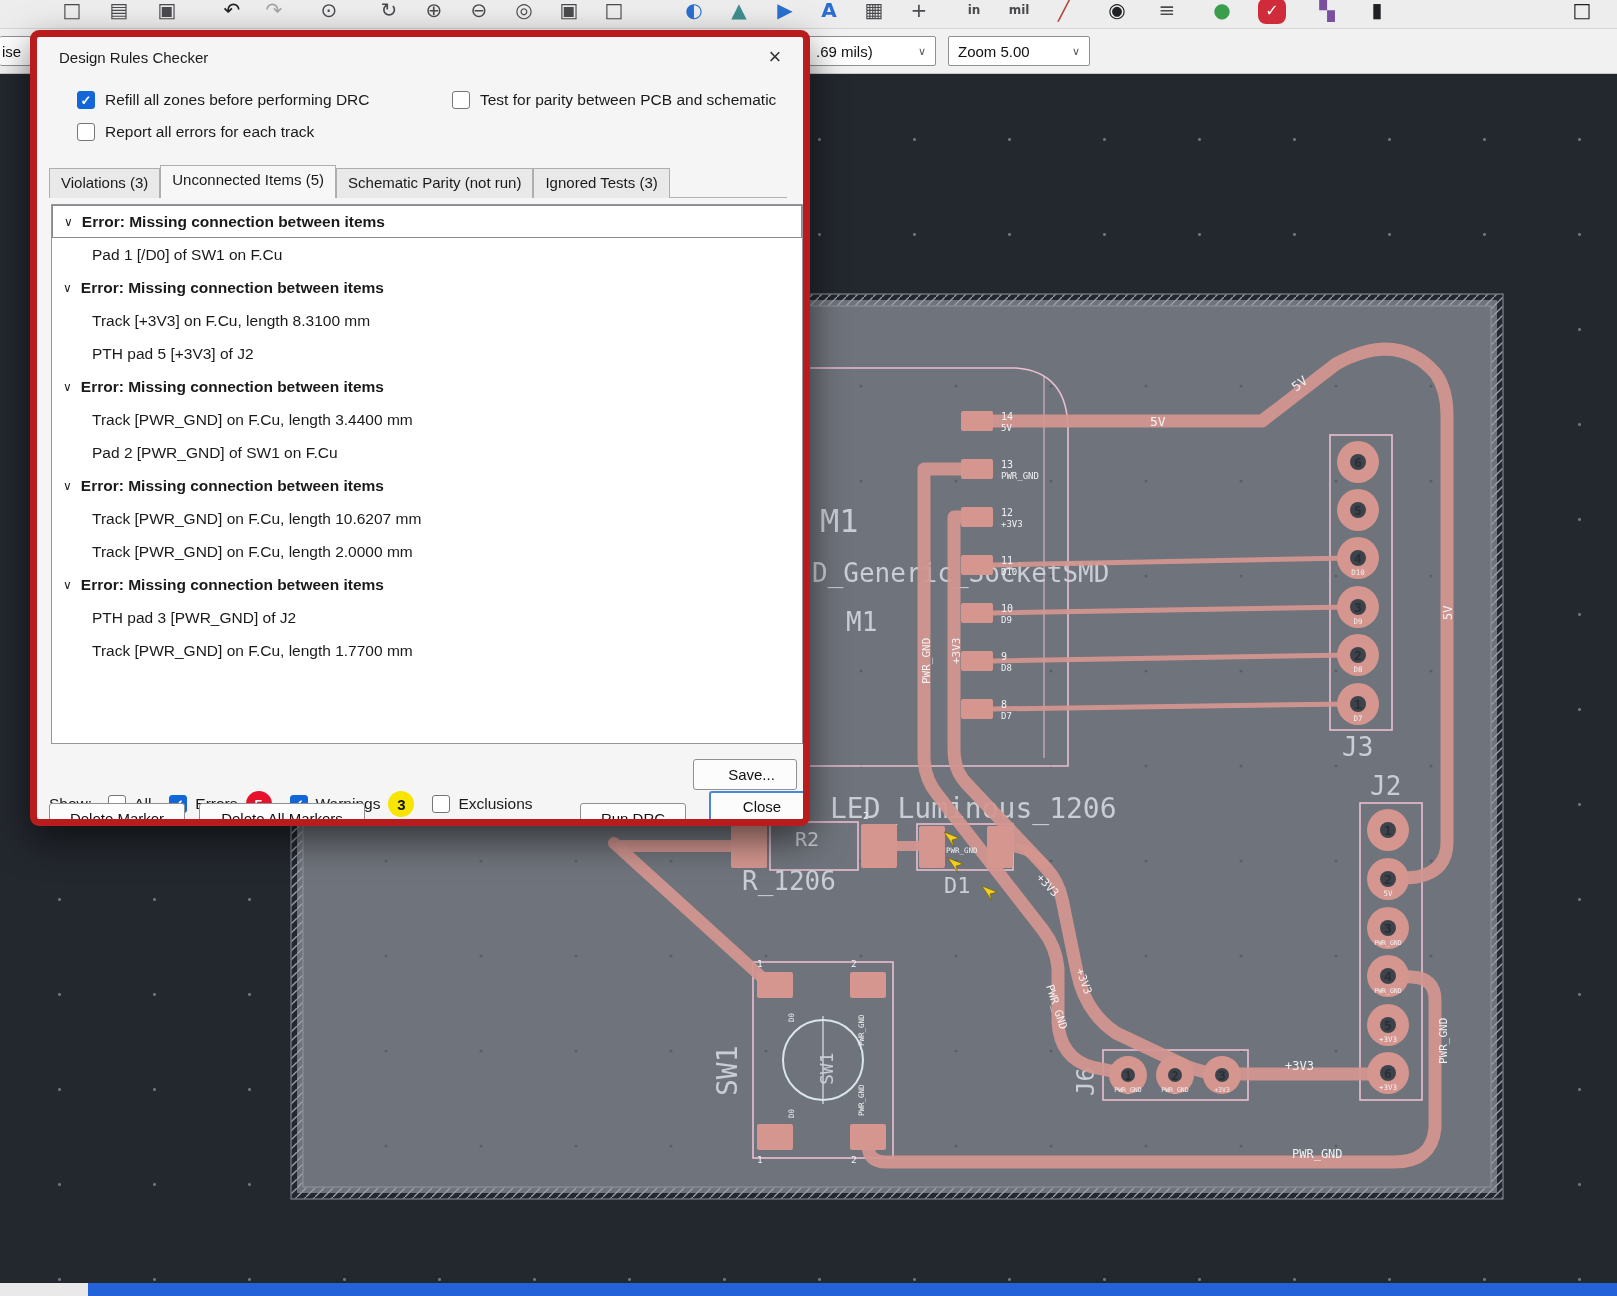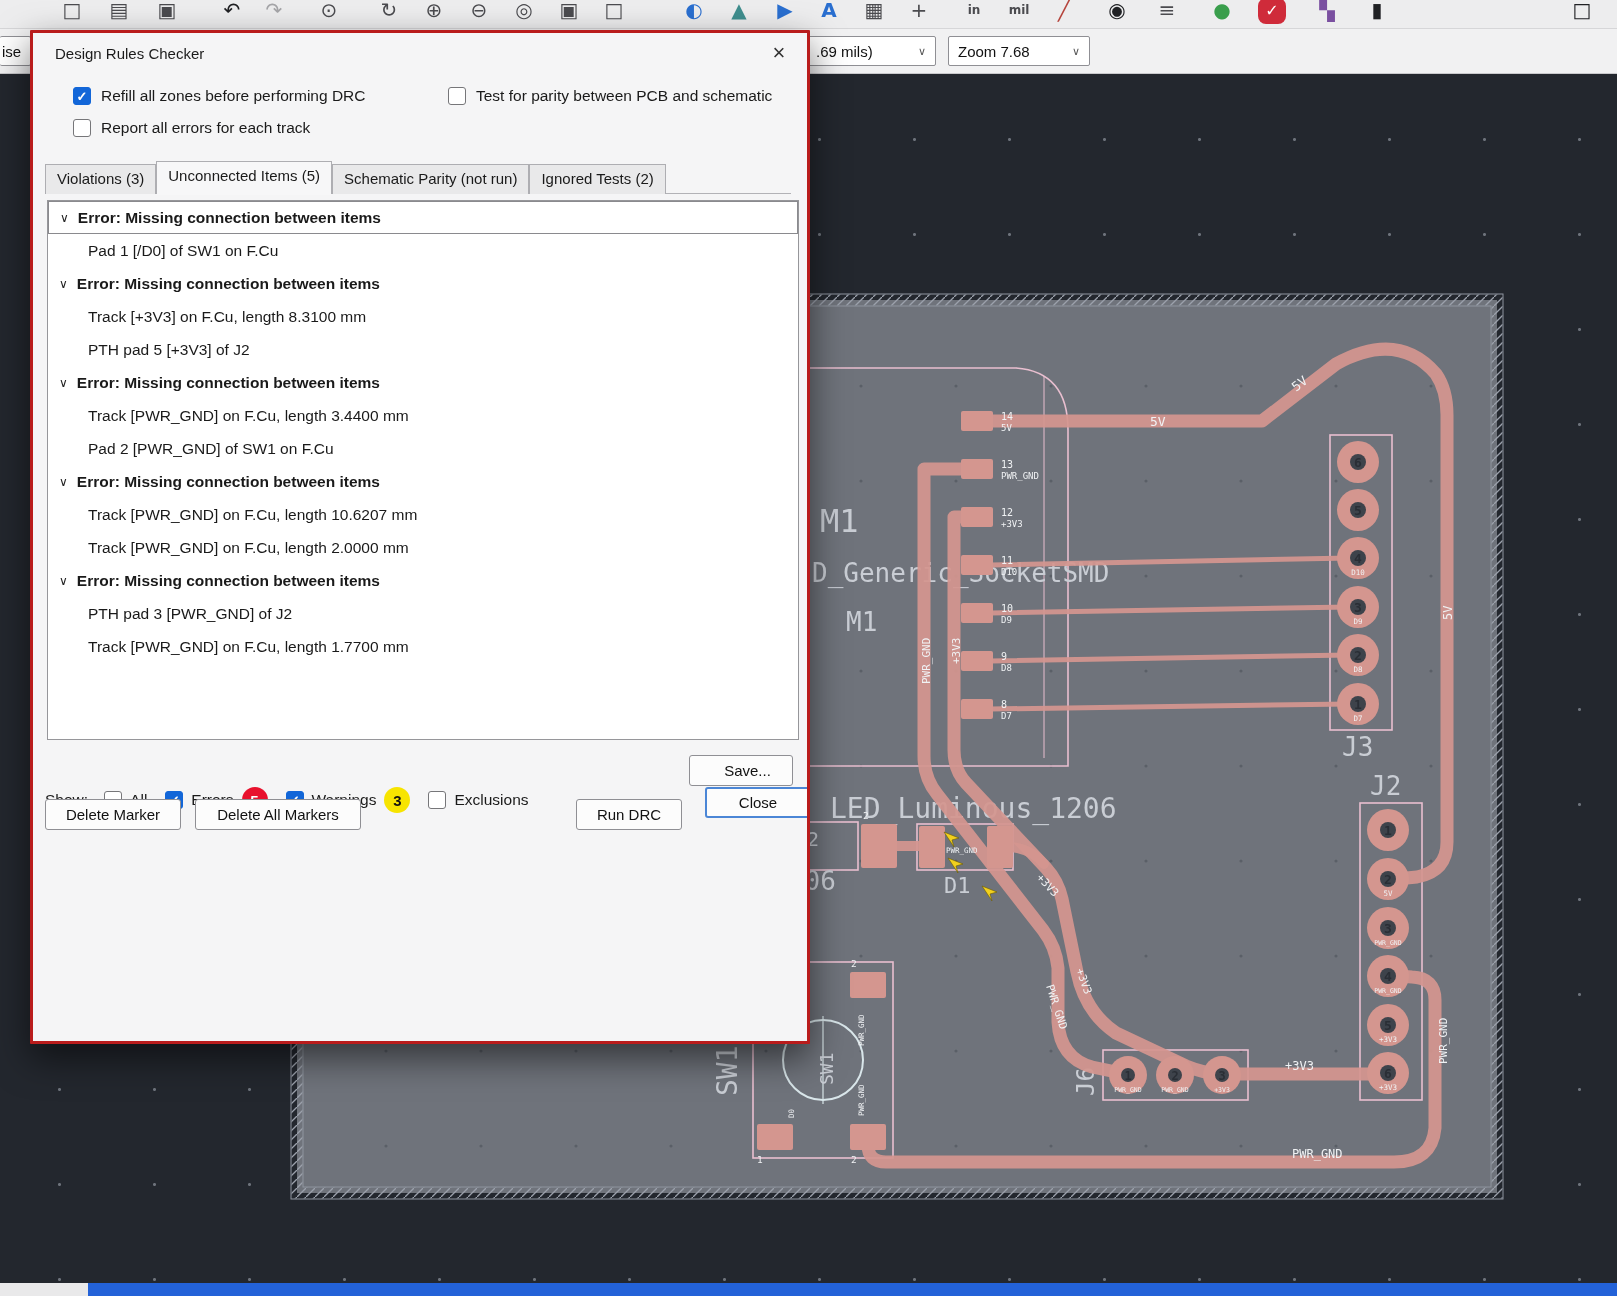--- a/index.html
+++ b/index.html
@@ -44,22 +44,22 @@
   .mnum{font-size:10px;fill:#f0f2f4;font-family:"DejaVu Sans Mono",monospace;}
   .mnet{font-size:9px;fill:#f0f2f4;font-family:"DejaVu Sans Mono",monospace;}
   .tnum{font-size:9.5px;fill:#f0f2f4;font-family:"DejaVu Sans Mono",monospace;}
   .tnet{font-size:7.5px;fill:#f0f2f4;font-family:"DejaVu Sans Mono",monospace;}
 
   
   .taskbar{position:absolute;left:0;bottom:0;width:100%;height:13px;background:#2362d8;z-index:8;}
   .taskbar-notch{position:absolute;left:0;top:0;width:88px;height:13px;background:#e9e9ea;}
 
   
-  .dlg{position:absolute;left:30px;top:30px;width:780px;height:1014px;background:#f5f5f6;
-       border:3px solid #b91c1c;border-radius:1px;box-shadow:0 14px 36px rgba(0,0,0,.55);
+  .dlg{position:absolute;left:30px;top:30px;width:780px;height:796px;background:#f5f5f6;
+       border:7px solid #b91c1c;border-radius:9px;box-shadow:0 14px 36px rgba(0,0,0,.55);
        z-index:10;box-sizing:border-box;overflow:hidden;font-size:15.5px;color:#1a1a1a;}
   .dlg-title{position:absolute;left:22px;top:12px;font-size:15px;color:#1b1b1b;}
   .dlg-close{position:absolute;right:14px;top:6px;width:28px;height:28px;text-align:center;
        line-height:28px;font-size:22px;color:#333;cursor:default;}
   .opt{position:absolute;display:flex;align-items:center;gap:10px;}
   .opt1{left:40px;top:54px}.opt2{left:415px;top:54px}.opt3{left:40px;top:86px}
   .cb{position:relative;width:18px;height:18px;background:#fff;border:1px solid #767679;
       border-radius:3px;box-sizing:border-box;flex:0 0 auto;}
   .cb.checked{background:#1266d8;border-color:#1266d8;}
   .cb.checked::after{content:"✓";position:absolute;inset:0;display:flex;align-items:center;
@@ -340,21 +340,21 @@
 
   <div class="tb2">
     <div class="combo combo-frag">
       <span>ise</span>
     </div>
     <div class="combo combo-track">
       <span>.69 mils)</span>
       <span class="cchev">∨</span>
     </div>
     <div class="combo combo-zoom">
-      <span>Zoom 7.68</span>
+      <span>Zoom 5.00</span>
       <span class="cchev">∨</span>
     </div>
   </div>
 
   <div class="dlg">
     <div class="dlg-title">Design Rules Checker</div>
     <div class="dlg-close">×</div>
 
     <div class="opt opt1">
       <span class="cb checked"></span>
@@ -367,21 +367,21 @@
     <div class="opt opt3">
       <span class="cb"></span>
       <span>Report all errors for each track</span>
     </div>
 
     <div class="tabline"></div>
     <div class="tabstrip">
       <span class="tab">Violations (3)</span>
       <span class="tab active">Unconnected Items (5)</span>
       <span class="tab">Schematic Parity (not run)</span>
-      <span class="tab">Ignored Tests (2)</span>
+      <span class="tab">Ignored Tests (3)</span>
     </div>
 
     <div class="listbox">
       <div class="row hdr focus">
         <span class="chev">∨</span>
         <span>Error: Missing connection between items</span>
       </div>
       <div class="row item">
           <span>Pad 1 [/D0] of SW1 on F.Cu</span>
         </div>

